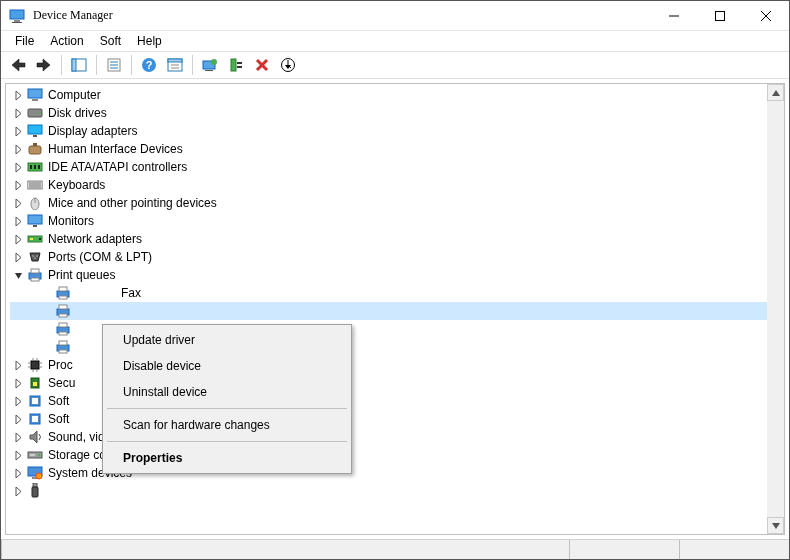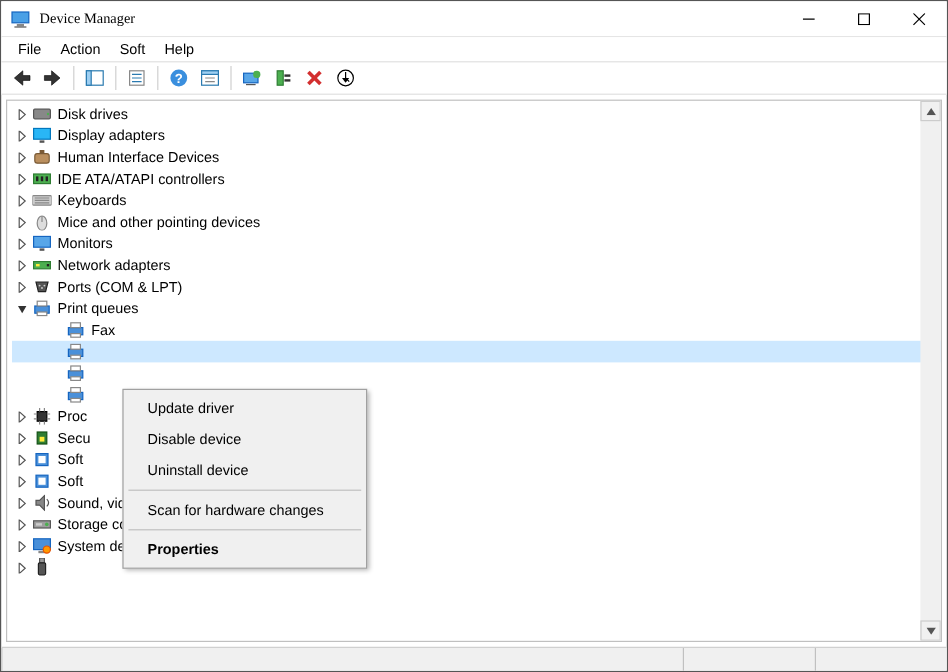--- a/index.html
+++ b/index.html
@@ -118,21 +118,21 @@
   }
 
   .node {
     display: flex;
     align-items: center;
     height: 18px;
     white-space: nowrap;
     position: relative;
   }
   .node.level0 { padding-left: 16px; }
-  .node.level1 { padding-left: 44px; }
+  .node.level1 { padding-left: 44px; gap: 45px; }
   .indent-exp {
     width: 16px; height: 18px;
     display: flex; align-items: center; justify-content: center;
     position: absolute;
   }
   .node.level0 .indent-exp { left: 0px; }
   .dev-icon {
     width: 18px; height: 16px;
     display: flex; align-items: center; justify-content: center;
     margin-right: 4px;
@@ -141,21 +141,21 @@
     font-size: 12px;
     color: #000;
   }
   .node.selected {
     background: #cde8ff;
   }
 
   
   .context-menu {
     position: absolute;
-    width: 204px;
+    width: 250px;
     background: #f0f0f0;
     border: 1px solid #a0a0a0;
     box-shadow: 2px 2px 4px rgba(0,0,0,0.3);
     padding: 2px;
     z-index: 100;
   }
   .ctx-item {
     padding: 6px 18px;
     font-size: 12px;
   }
@@ -296,20 +296,34 @@
 <div class="client">
   <div class="tree-container">
     <div class="tree" id="tree">
         <div class="node level0">
           <div class="indent-exp">
             <svg width="9" height="9" viewBox="0 0 9 9">
               <path d="M2 0 L7 4.5 L2 9 Z" fill="none" stroke="#555" stroke-width="1"></path>
             </svg>
           </div>
           <div class="dev-icon">
+            <svg width="16" height="14" viewBox="0 0 16 14">
+              <rect x="1" y="1" width="14" height="9" fill="#58a6e8" stroke="#1565c0"></rect>
+              <rect x="5" y="11" width="6" height="2" fill="#888"></rect>
+            </svg>
+          </div>
+          <span class="label">Computer</span>
+        </div>
+        <div class="node level0">
+          <div class="indent-exp">
+            <svg width="9" height="9" viewBox="0 0 9 9">
+              <path d="M2 0 L7 4.5 L2 9 Z" fill="none" stroke="#555" stroke-width="1"></path>
+            </svg>
+          </div>
+          <div class="dev-icon">
             <svg width="16" height="12" viewBox="0 0 16 12">
               <rect x="1" y="2" width="14" height="8" rx="1" fill="#888" stroke="#555"></rect>
               <circle cx="13" cy="6" r="1" fill="#4caf50"></circle>
             </svg>
           </div>
           <span class="label">Disk drives</span>
         </div>
         <div class="node level0">
           <div class="indent-exp">
             <svg width="9" height="9" viewBox="0 0 9 9">

